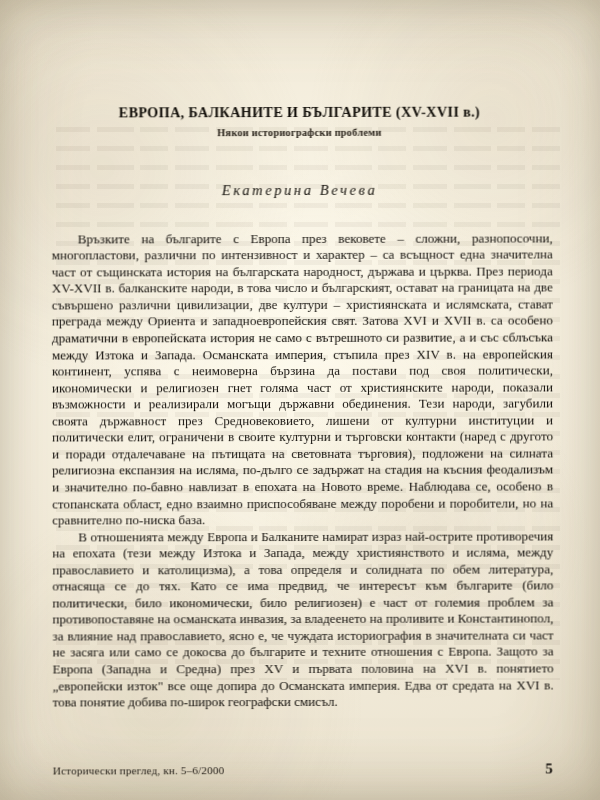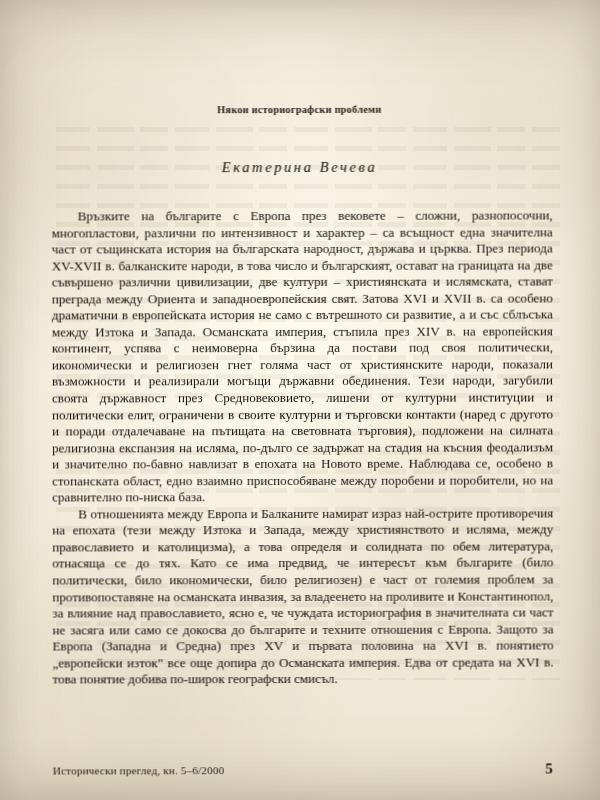--- a/index.html
+++ b/index.html
@@ -167,20 +167,21 @@
 
 <div class="page">
 
   <div class="paper-grain"></div>
   <div class="bleed-through"></div>
 
   <div class="ink">
     <div class="content">
 
       <div class="title-block">
+        <h1 class="doc-title">ЕВРОПА, БАЛКАНИТЕ И БЪЛГАРИТЕ (XV-XVII в.)</h1>
         <div class="doc-subtitle">Някои историографски проблеми</div>
       </div>
 
       <div class="author">Екатерина Вечева</div>
 
       <div class="body-text">
         <p>Връзките на българите с Европа през вековете – сложни, разнопосочни, многопластови, различни по интензивност и характер – са всъщност една значителна част от същинската история на българската народност, държава и църква. През периода XV-XVII в. балканските народи, в това число и българският, остават на границата на две съвършено различни цивилизации, две култури – християнската и ислямската, стават преграда между Ориента и западноевропейския свят. Затова XVI и XVII в. са особено драматични в европейската история не само с вътрешното си развитие, а и със сблъсъка между Изтока и Запада. Османската империя, стъпила през XIV в. на европейския континент, успява с неимоверна бързина да постави под своя политически, икономически и религиозен гнет голяма част от християнските народи, показали възможности и реализирали могъщи държавни обединения. Тези народи, загубили своята държавност през Средновековието, лишени от културни институции и политически елит, ограничени в своите културни и търговски контакти (наред с другото и поради отдалечаване на пътищата на световната търговия), подложени на силната религиозна експанзия на исляма, по-дълго се задържат на стадия на късния феодализъм и значително по-бавно навлизат в епохата на Новото време. Наблюдава се, особено в стопанската област, едно взаимно приспособяване между поробени и поробители, но на сравнително по-ниска база.</p>
         <p>В отношенията между Европа и Балканите намират израз най-острите противоречия на епохата (тези между Изтока и Запада, между християнството и исляма, между православието и католицизма), а това определя и солидната по обем литература, отнасяща се до тях. Като се има предвид, че интересът към българите (било политически, било икономически, било религиозен) е част от големия проблем за противопоставяне на османската инвазия, за владеенето на проливите и Константинопол, за влияние над православието, ясно е, че чуждата историография в значителната си част не засяга или само се докосва до българите и техните отношения с Европа. Защото за Европа (Западна и Средна) през XV и първата половина на XVI в. понятието „европейски изток" все още допира до Османската империя. Едва от средата на XVI в. това понятие добива по-широк географски смисъл.</p>
       </div>
 

